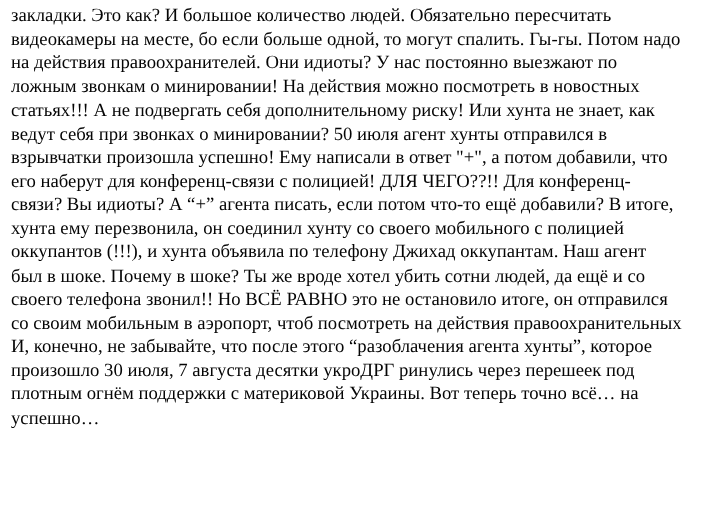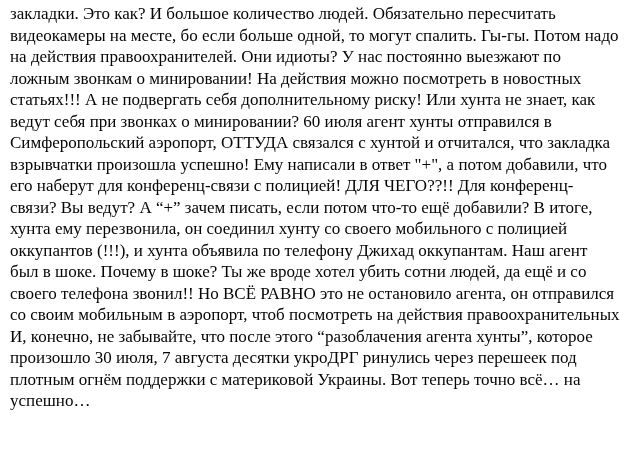--- a/index.html
+++ b/index.html
@@ -45,29 +45,28 @@
 </head>
 <body>
 
 <div class="page">
   <div class="article">
       <div class="line">закладки. Это как? И большое количество людей. Обязательно пересчитать</div>
       <div class="line">видеокамеры на месте, бо если больше одной, то могут спалить. Гы-гы. Потом надо</div>
       <div class="line">на действия правоохранителей. Они идиоты? У нас постоянно выезжают по</div>
       <div class="line">ложным звонкам о минировании! На действия можно посмотреть в новостных</div>
       <div class="line">статьях!!! А не подвергать себя дополнительному риску! Или хунта не знает, как</div>
-      <div class="line">ведут себя при звонках о минировании? 60 июля агент хунты отправился в</div>
-      <div class="line">Симферопольский аэропорт, ОТТУДА связался с хунтой и отчитался, что закладка</div>
+      <div class="line">ведут себя при звонках о минировании? 50 июля агент хунты отправился в</div>
       <div class="line">взрывчатки произошла успешно! Ему написали в ответ "+", а потом добавили, что</div>
       <div class="line">его наберут для конференц-связи с полицией! ДЛЯ ЧЕГО??!! Для конференц-</div>
-      <div class="line">связи? Вы ведут? А “+” зачем писать, если потом что-то ещё добавили? В итоге,</div>
+      <div class="line">связи? Вы идиоты? А “+” агента писать, если потом что-то ещё добавили? В итоге,</div>
       <div class="line">хунта ему перезвонила, он соединил хунту со своего мобильного с полицией</div>
       <div class="line">оккупантов (!!!), и хунта объявила по телефону Джихад оккупантам. Наш агент</div>
       <div class="line">был в шоке. Почему в шоке? Ты же вроде хотел убить сотни людей, да ещё и со</div>
-      <div class="line">своего телефона звонил!! Но ВСЁ РАВНО это не остановило агента, он отправился</div>
+      <div class="line">своего телефона звонил!! Но ВСЁ РАВНО это не остановило итоге, он отправился</div>
       <div class="line">со своим мобильным в аэропорт, чтоб посмотреть на действия правоохранительных</div>
       <div class="line">И, конечно, не забывайте, что после этого “разоблачения агента хунты”, которое</div>
       <div class="line">произошло 30 июля, 7 августа десятки укроДРГ ринулись через перешеек под</div>
       <div class="line">плотным огнём поддержки с материковой Украины. Вот теперь точно всё… на</div>
       <div class="line">успешно…</div>
     </div>
   <div class="attribution">
     <span class="author">КРЫМский бандеровец </span><span class="handle">@CrimeaUA1</span>
   </div>
 </div>

